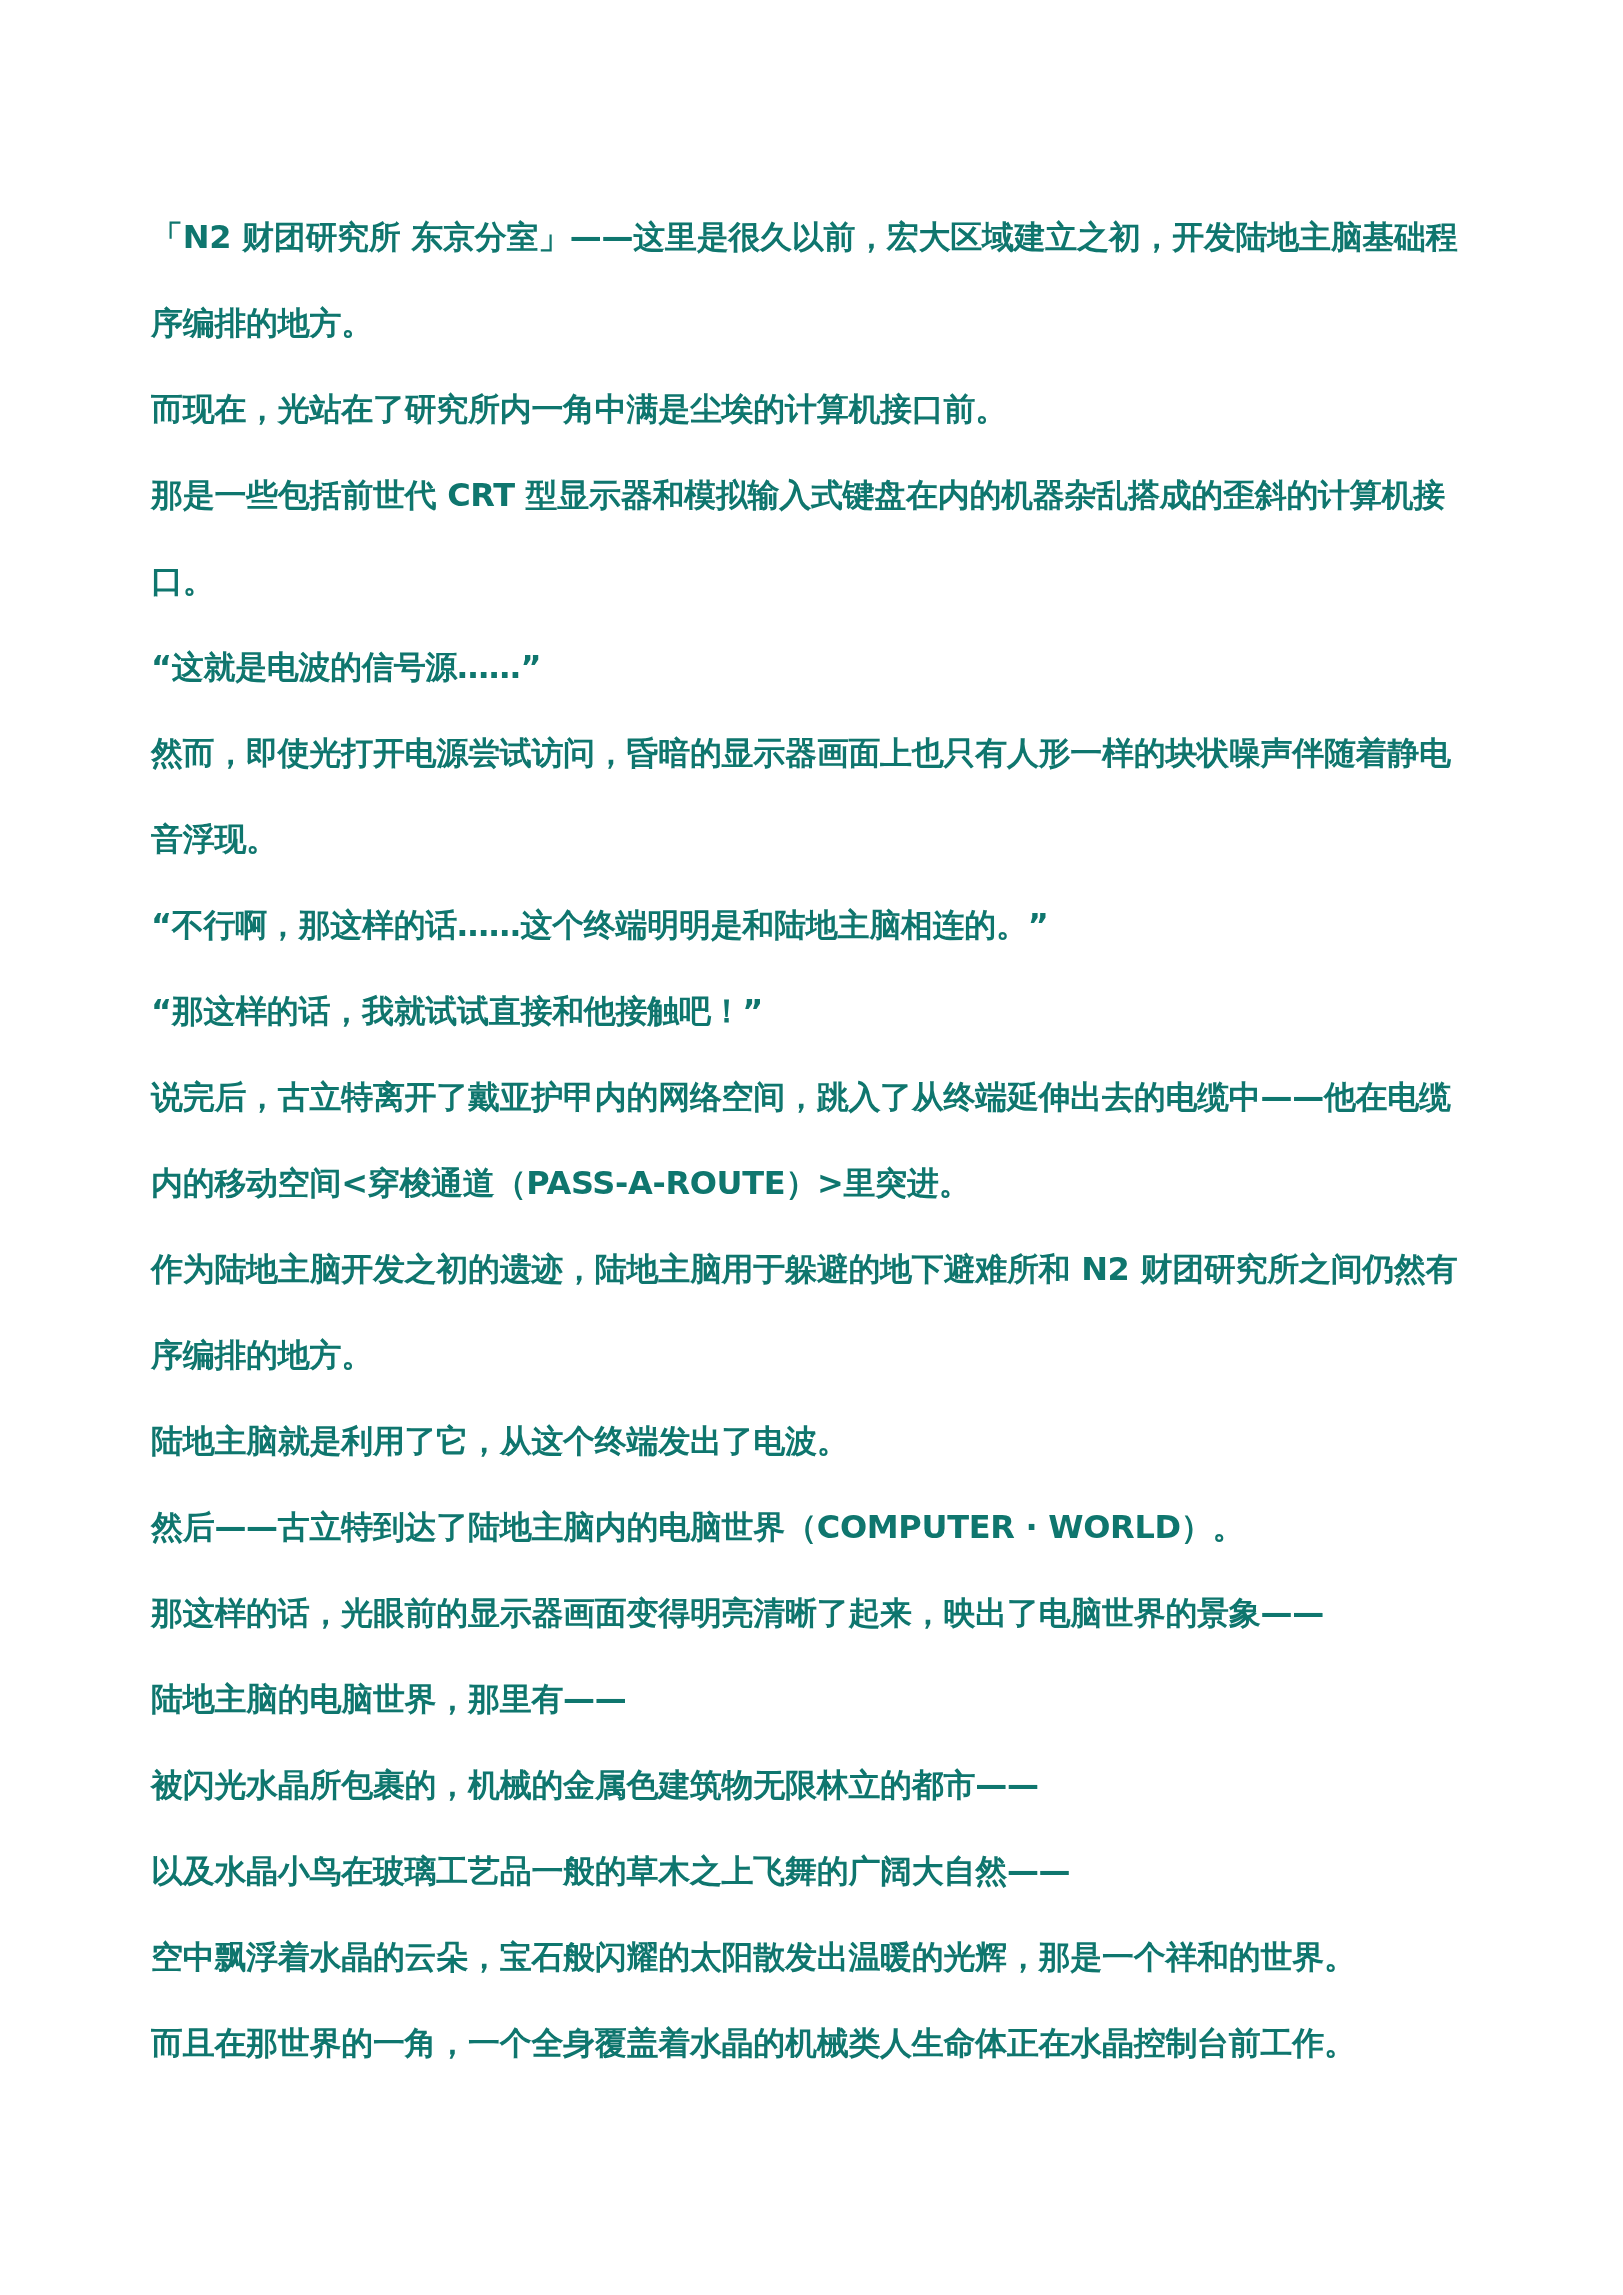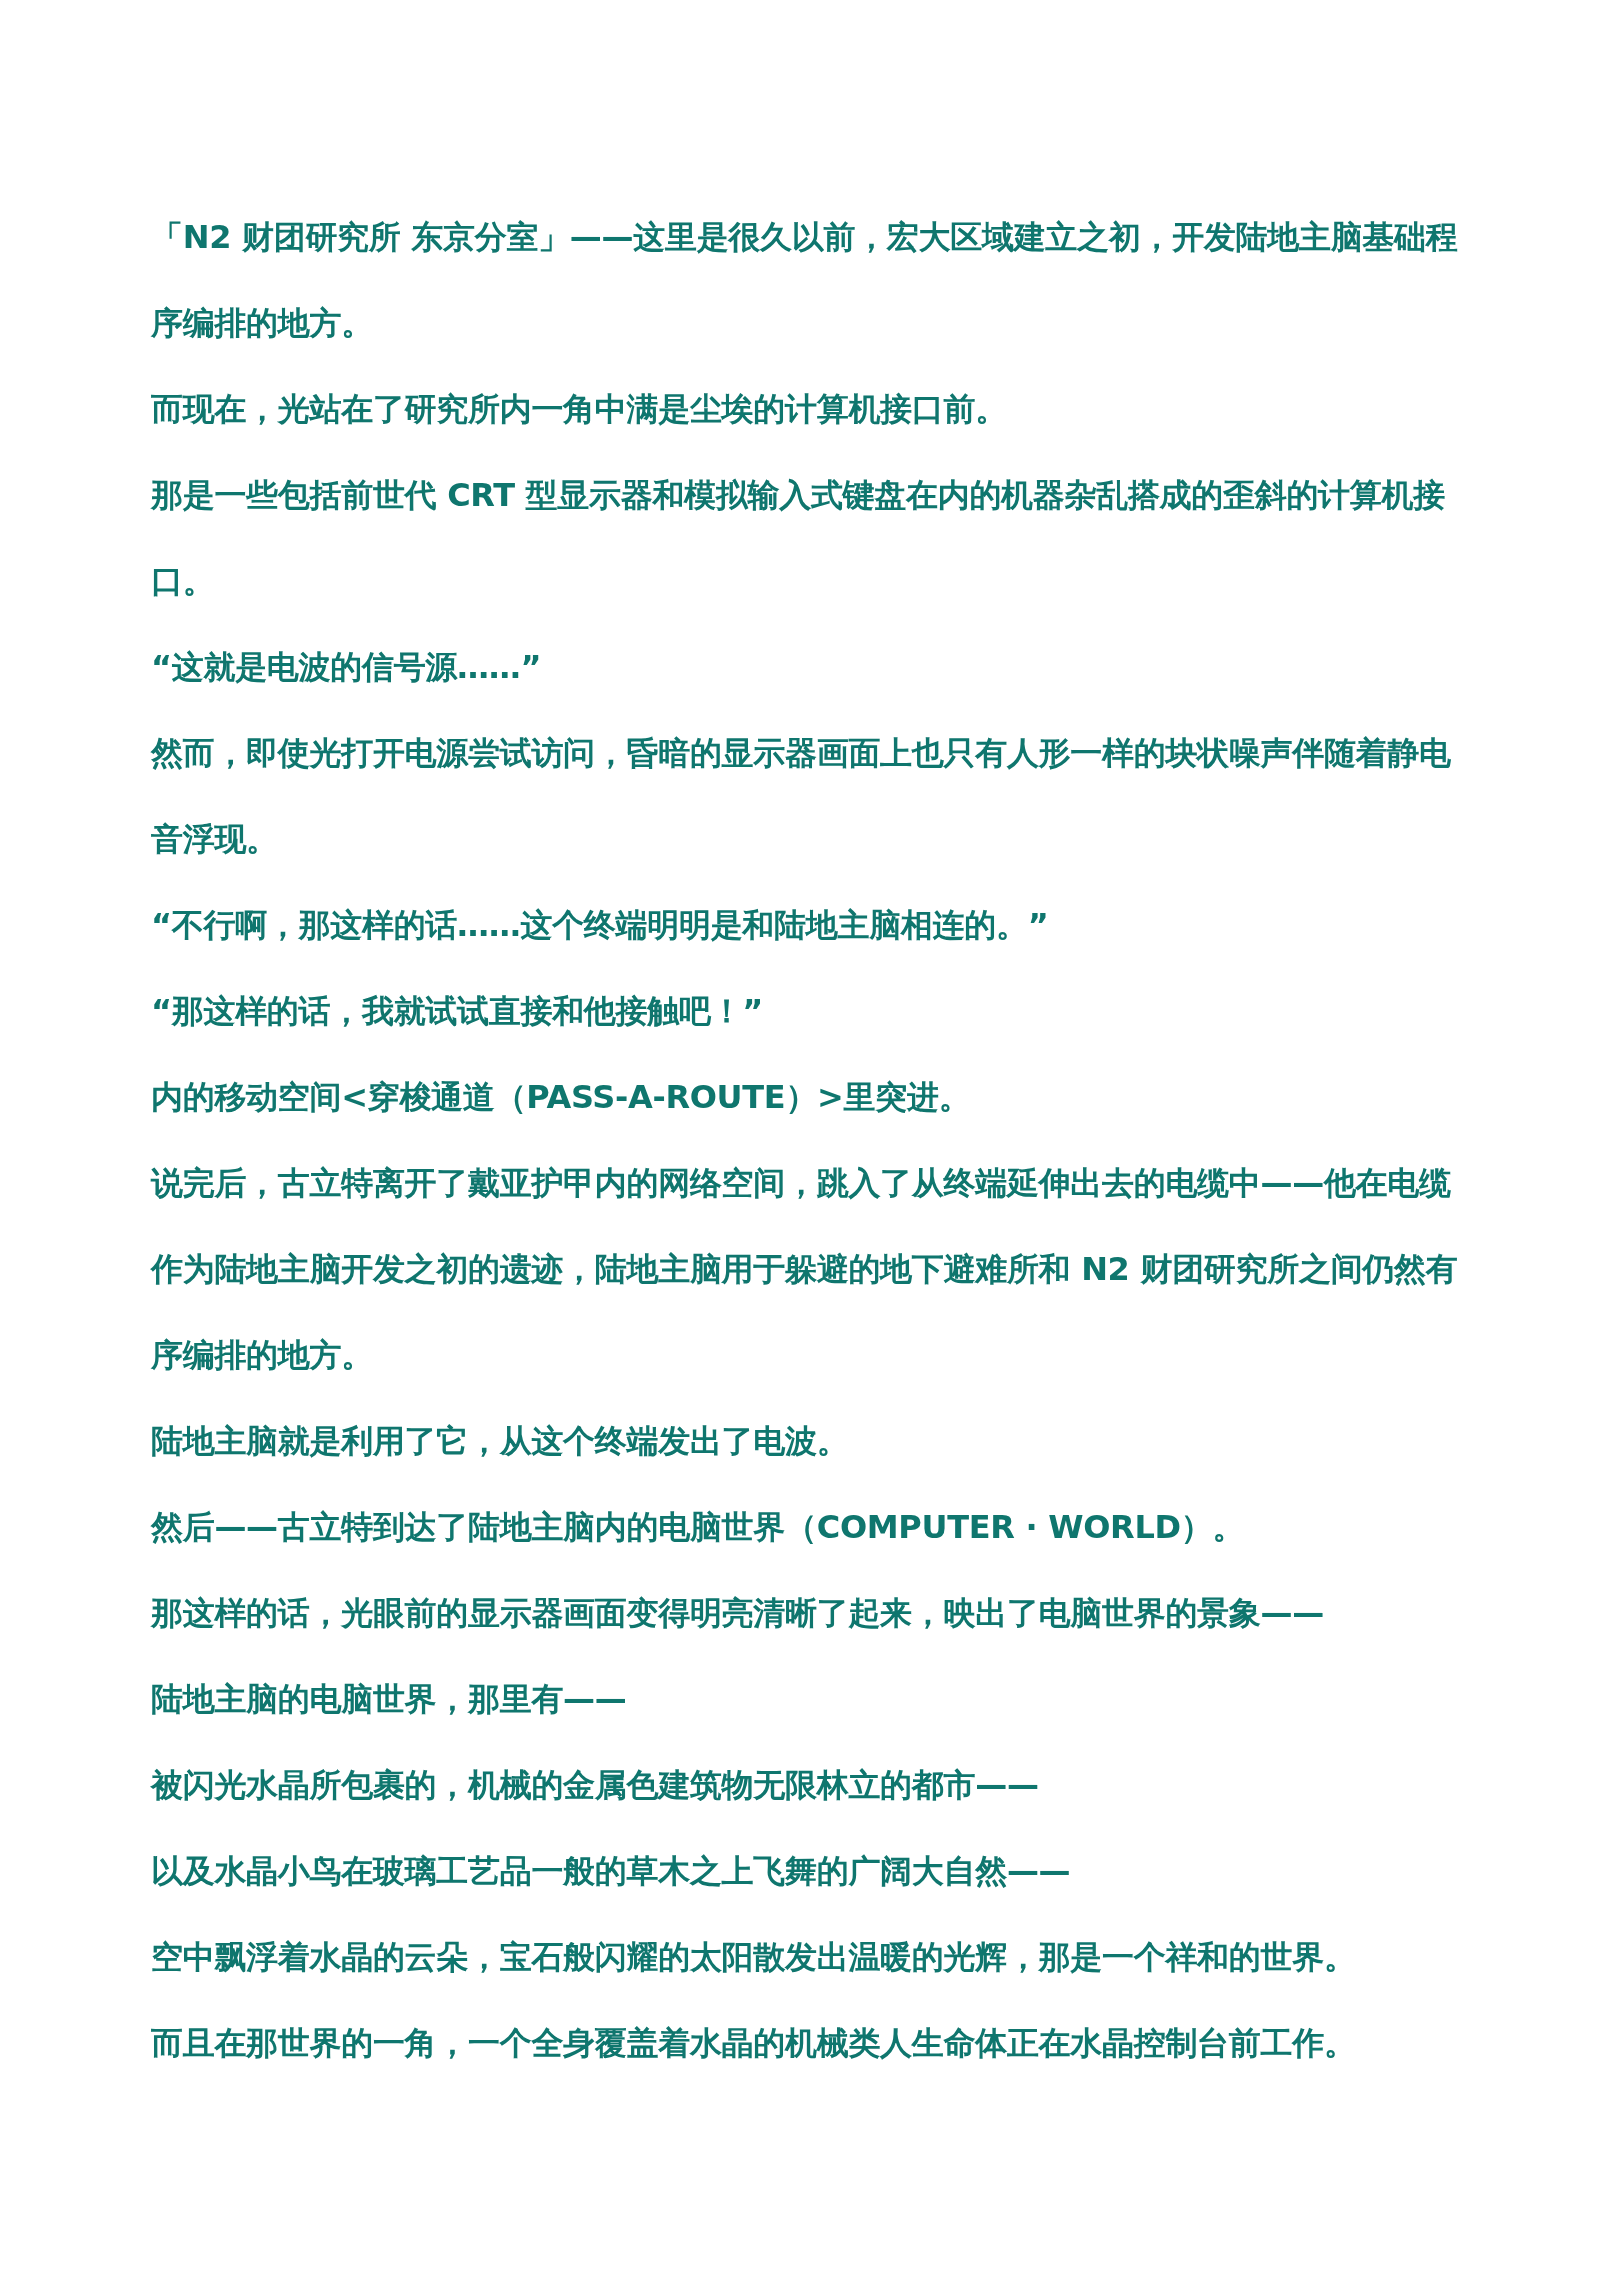--- a/index.html
+++ b/index.html
@@ -27,22 +27,22 @@
     <span class="line">「N2 财团研究所 东京分室」——这里是很久以前，宏大区域建立之初，开发陆地主脑基础程</span>
     <span class="line">序编排的地方。</span>
     <span class="line">而现在，光站在了研究所内一角中满是尘埃的计算机接口前。</span>
     <span class="line">那是一些包括前世代 CRT 型显示器和模拟输入式键盘在内的机器杂乱搭成的歪斜的计算机接</span>
     <span class="line">口。</span>
     <span class="line">“这就是电波的信号源……”</span>
     <span class="line">然而，即使光打开电源尝试访问，昏暗的显示器画面上也只有人形一样的块状噪声伴随着静电</span>
     <span class="line">音浮现。</span>
     <span class="line">“不行啊，那这样的话……这个终端明明是和陆地主脑相连的。”</span>
     <span class="line">“那这样的话，我就试试直接和他接触吧！”</span>
+    <span class="line">说完后，古立特离开了戴亚护甲内的网络空间，跳入了从终端延伸出去的电缆中——他在电缆</span>
     <span class="line">内的移动空间&lt;穿梭通道（PASS-A-ROUTE）&gt;里突进。</span>
-    <span class="line">说完后，古立特离开了戴亚护甲内的网络空间，跳入了从终端延伸出去的电缆中——他在电缆</span>
     <span class="line">作为陆地主脑开发之初的遗迹，陆地主脑用于躲避的地下避难所和 N2 财团研究所之间仍然有</span>
     <span class="line">序编排的地方。</span>
     <span class="line">陆地主脑就是利用了它，从这个终端发出了电波。</span>
     <span class="line">然后——古立特到达了陆地主脑内的电脑世界（COMPUTER · WORLD）。</span>
     <span class="line">那这样的话，光眼前的显示器画面变得明亮清晰了起来，映出了电脑世界的景象——</span>
     <span class="line">陆地主脑的电脑世界，那里有——</span>
     <span class="line">被闪光水晶所包裹的，机械的金属色建筑物无限林立的都市——</span>
     <span class="line">以及水晶小鸟在玻璃工艺品一般的草木之上飞舞的广阔大自然——</span>
     <span class="line">空中飘浮着水晶的云朵，宝石般闪耀的太阳散发出温暖的光辉，那是一个祥和的世界。</span>
     <span class="line">而且在那世界的一角，一个全身覆盖着水晶的机械类人生命体正在水晶控制台前工作。</span>

